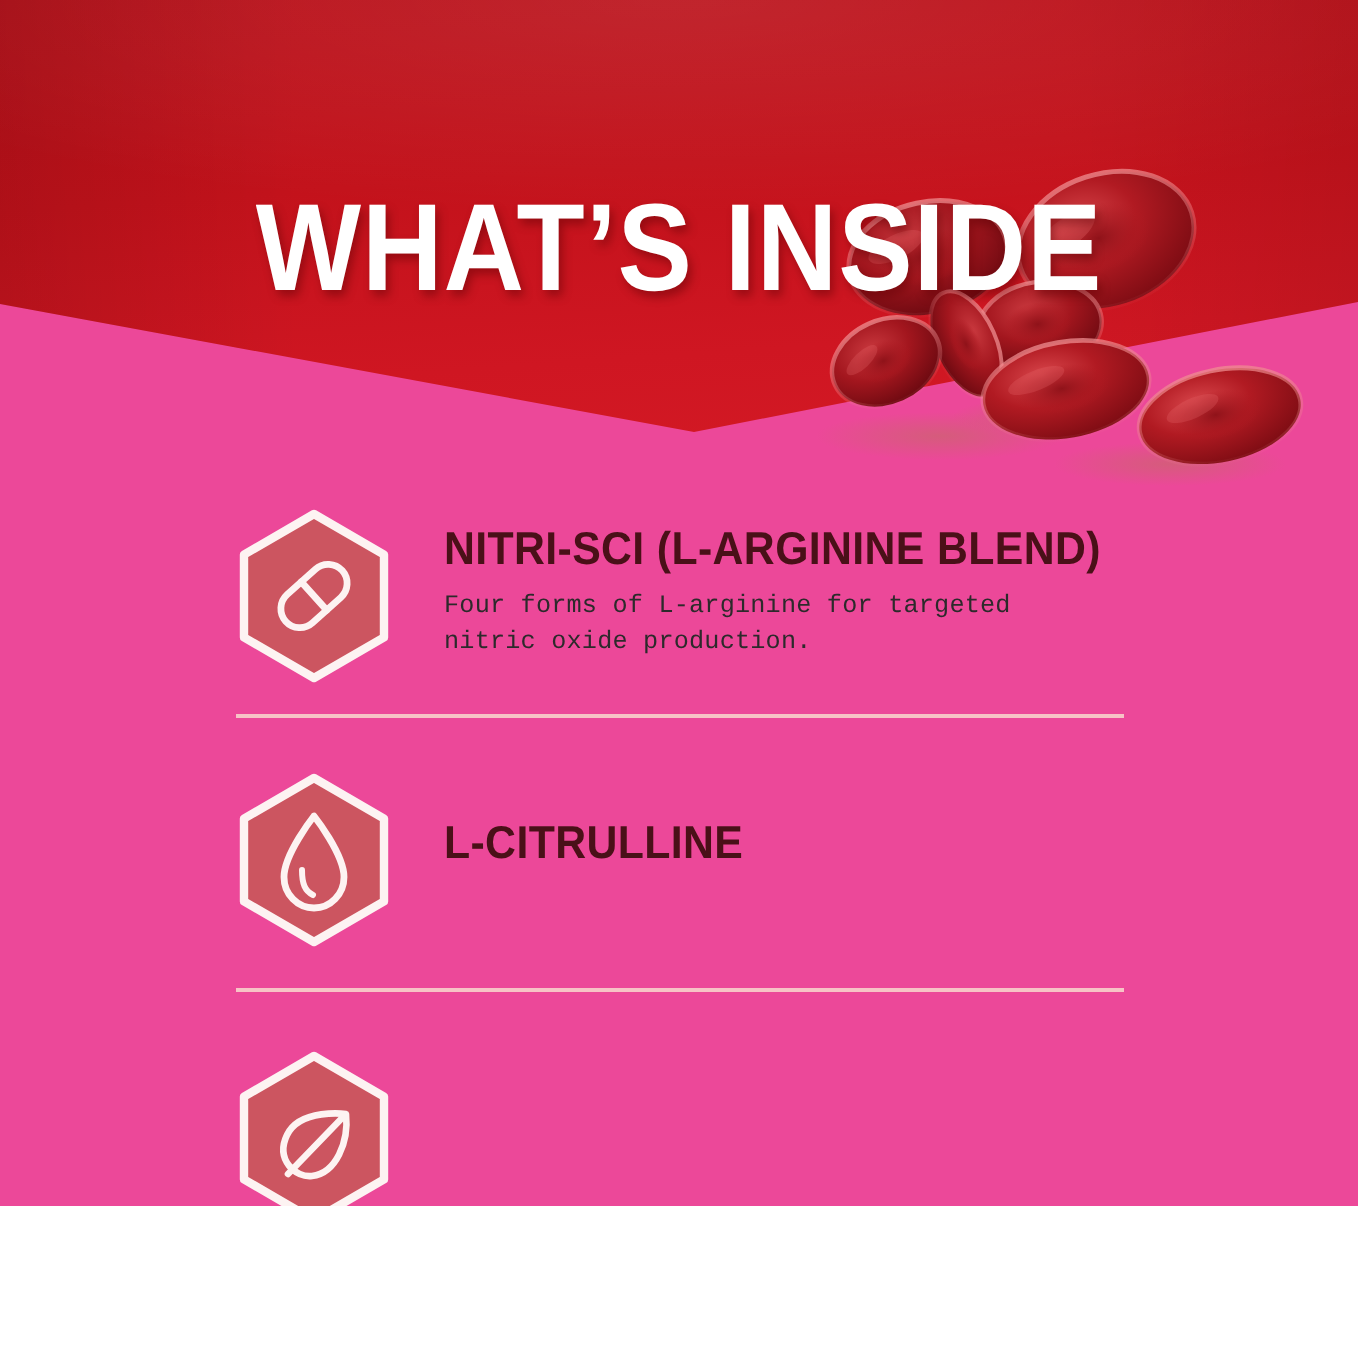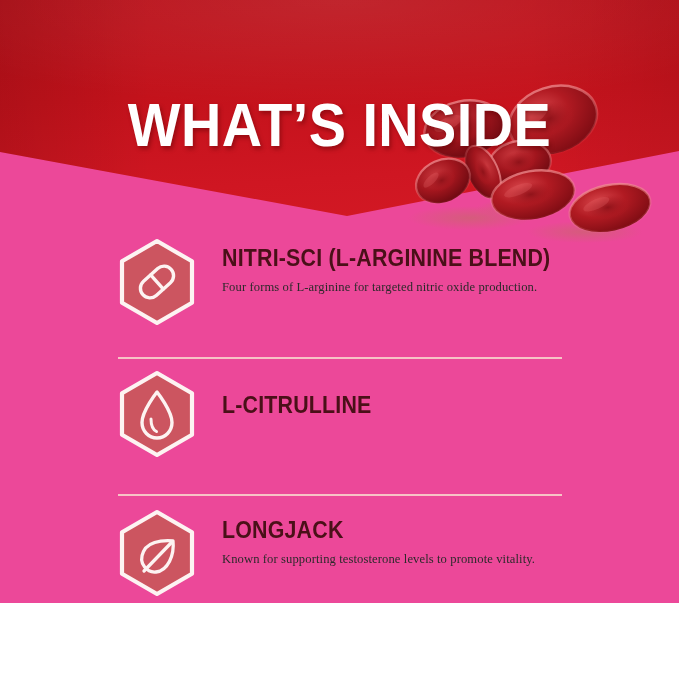--- a/index.html
+++ b/index.html
@@ -67,21 +67,21 @@
     left: 0; top: 0;
     width: 679px; height: 260px;
     z-index: 3;
     pointer-events: none;
   }
 
   
   .list {
     position: absolute;
     left: 0;
-    top: 232px;
+    top: 248px;
     width: 679px;
     z-index: 5;
   }
 
   .row {
     position: relative;
     display: flex;
     align-items: flex-start;
     padding-left: 118px;
     height: 137px;
@@ -119,21 +119,21 @@
     letter-spacing: 0.2px;
     line-height: 24px;
     transform: scaleX(0.93);
     transform-origin: 0 50%;
     white-space: nowrap;
   }
 
   .ing-desc {
     margin: 0;
     color: #2c2a2b;
-    font-family: Liberation Serif, serif;
+    font-family: Liberation Mono, monospace;
     font-weight: 400;
     font-size: 12.6px;
     line-height: 17.5px;
     letter-spacing: 0.1px;
     max-width: 330px;
   }
 
   .divider {
     position: absolute;
     left: 118px;
@@ -268,23 +268,19 @@
     <div class="row r3">
       <div class="hexwrap">
         <svg class="hex-svg" viewBox="0 0 78 88">
           <polygon points="39,3 74,23.3 74,64.7 39,85 4,64.7 4,23.3" fill="#cc5560" stroke="#fdf3f2" stroke-width="4.2" stroke-linejoin="round"></polygon>
           <g fill="none" stroke="#fdf3f2" stroke-width="3.3" stroke-linecap="round" stroke-linejoin="round">
             <path d="M55 32 C55 32 32 29 25.5 42.5 C19.5 55 30 64 38 63 C50 61.6 56.5 46 55 32 Z"></path>
             <line x1="53.5" y1="33.5" x2="26" y2="62"></line>
           </g>
         </svg>
       </div>
-      <div class="textcol">
-        <p class="ing-title">LONGJACK</p>
-        <p class="ing-desc">Known for supporting testosterone levels to promote vitality.</p>
-      </div>
     </div>
   </div>
 
   <div class="divider d1"></div>
   <div class="divider d2"></div>
 
 </div>
 
 </body></html>

